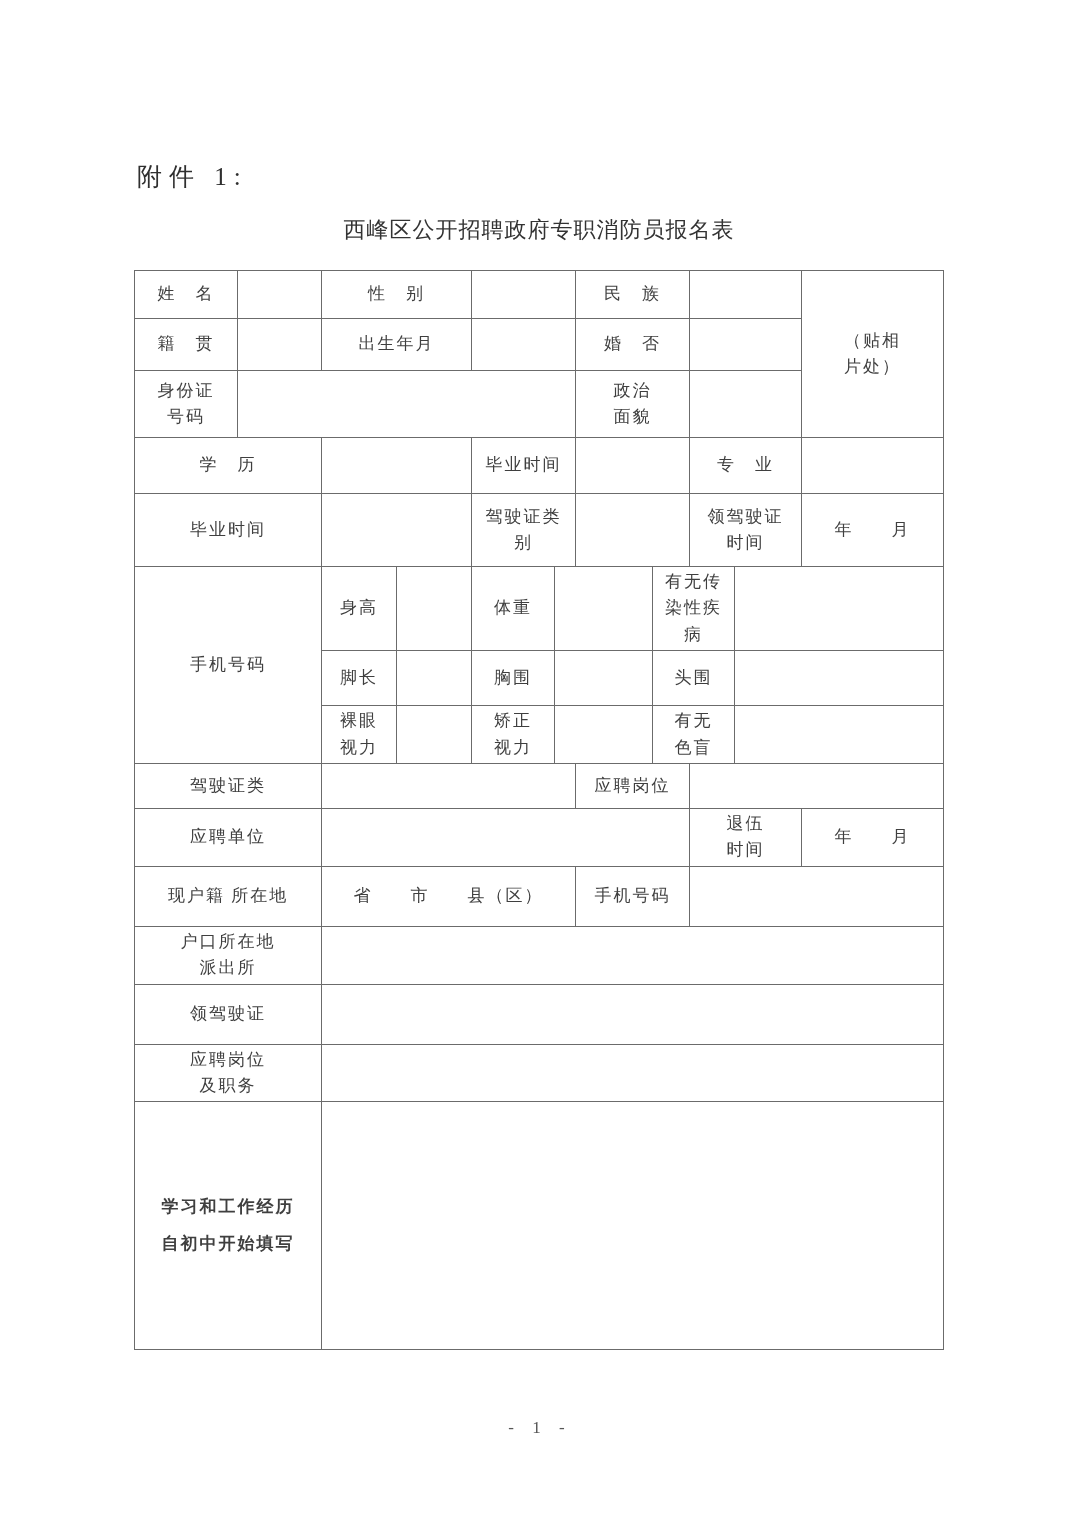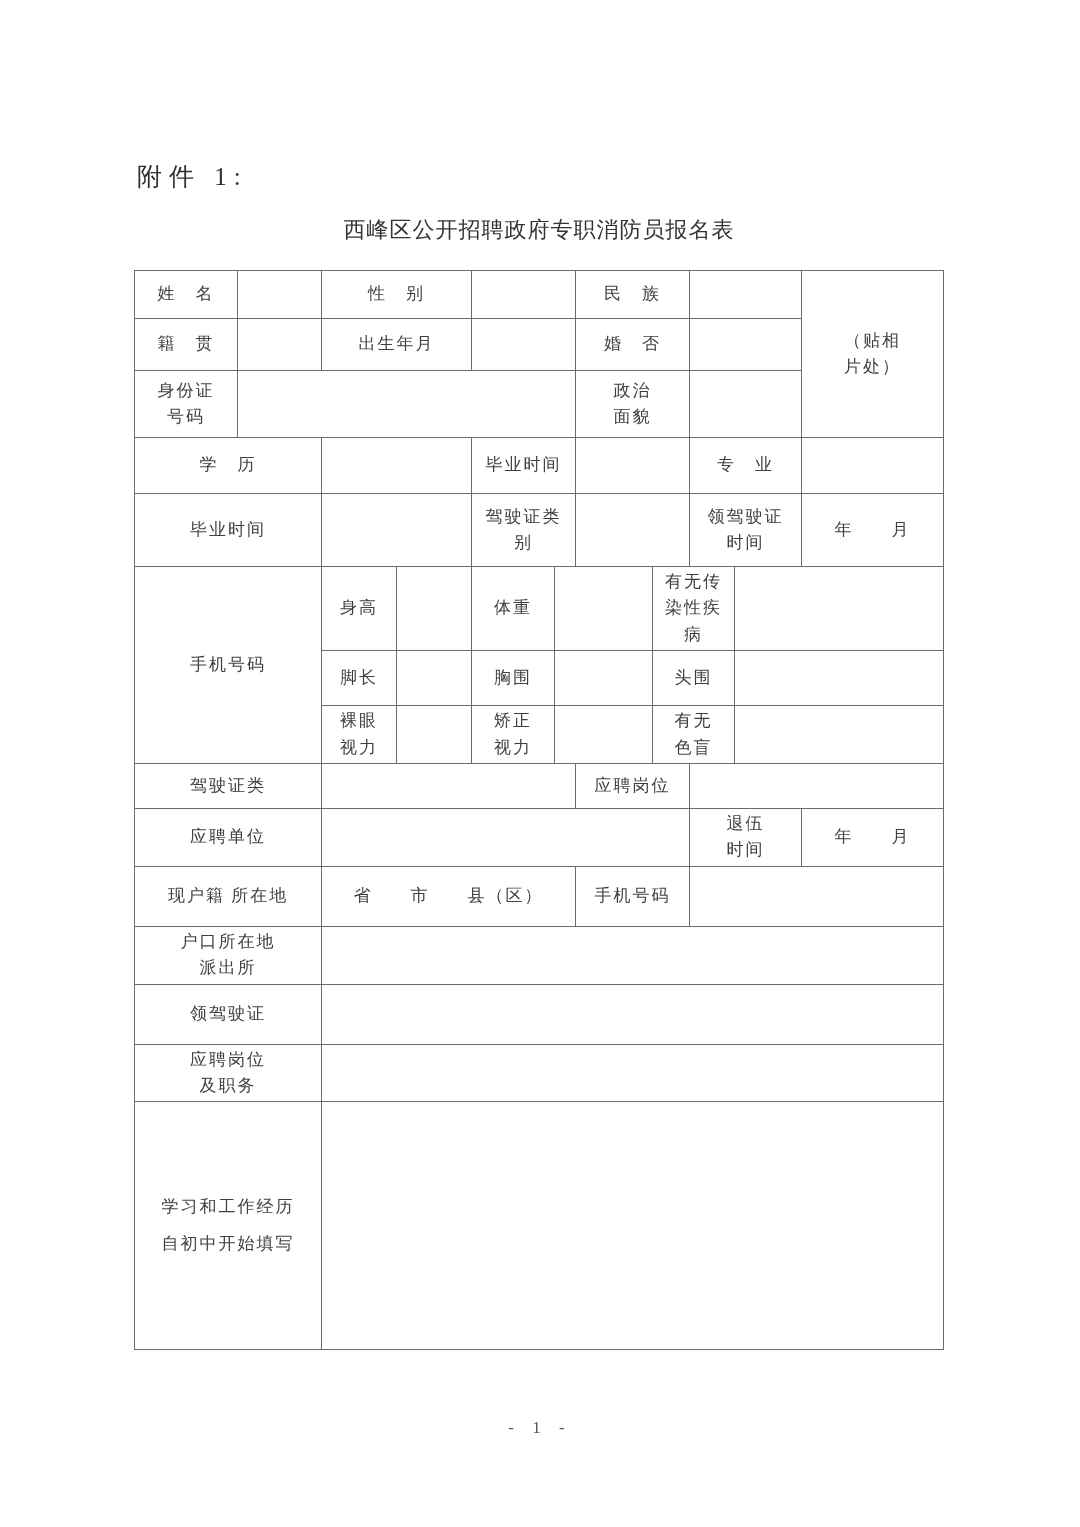--- a/index.html
+++ b/index.html
@@ -49,20 +49,21 @@
     font-size: 17px;
     letter-spacing: 2px;
     line-height: 1.55;
     padding: 2px 4px;
     white-space: pre-line;
     color: #3f3f3f;
     overflow: hidden;
   }
   table.form td.experience-label {
     line-height: 2.15;
+    font-weight: bold;
   }
   .pageno {
     position: absolute;
     left: 0;
     top: 1418px;
     width: 1080px;
     text-align: center;
     font-size: 17px;
     letter-spacing: 7px;
     color: #565656;

